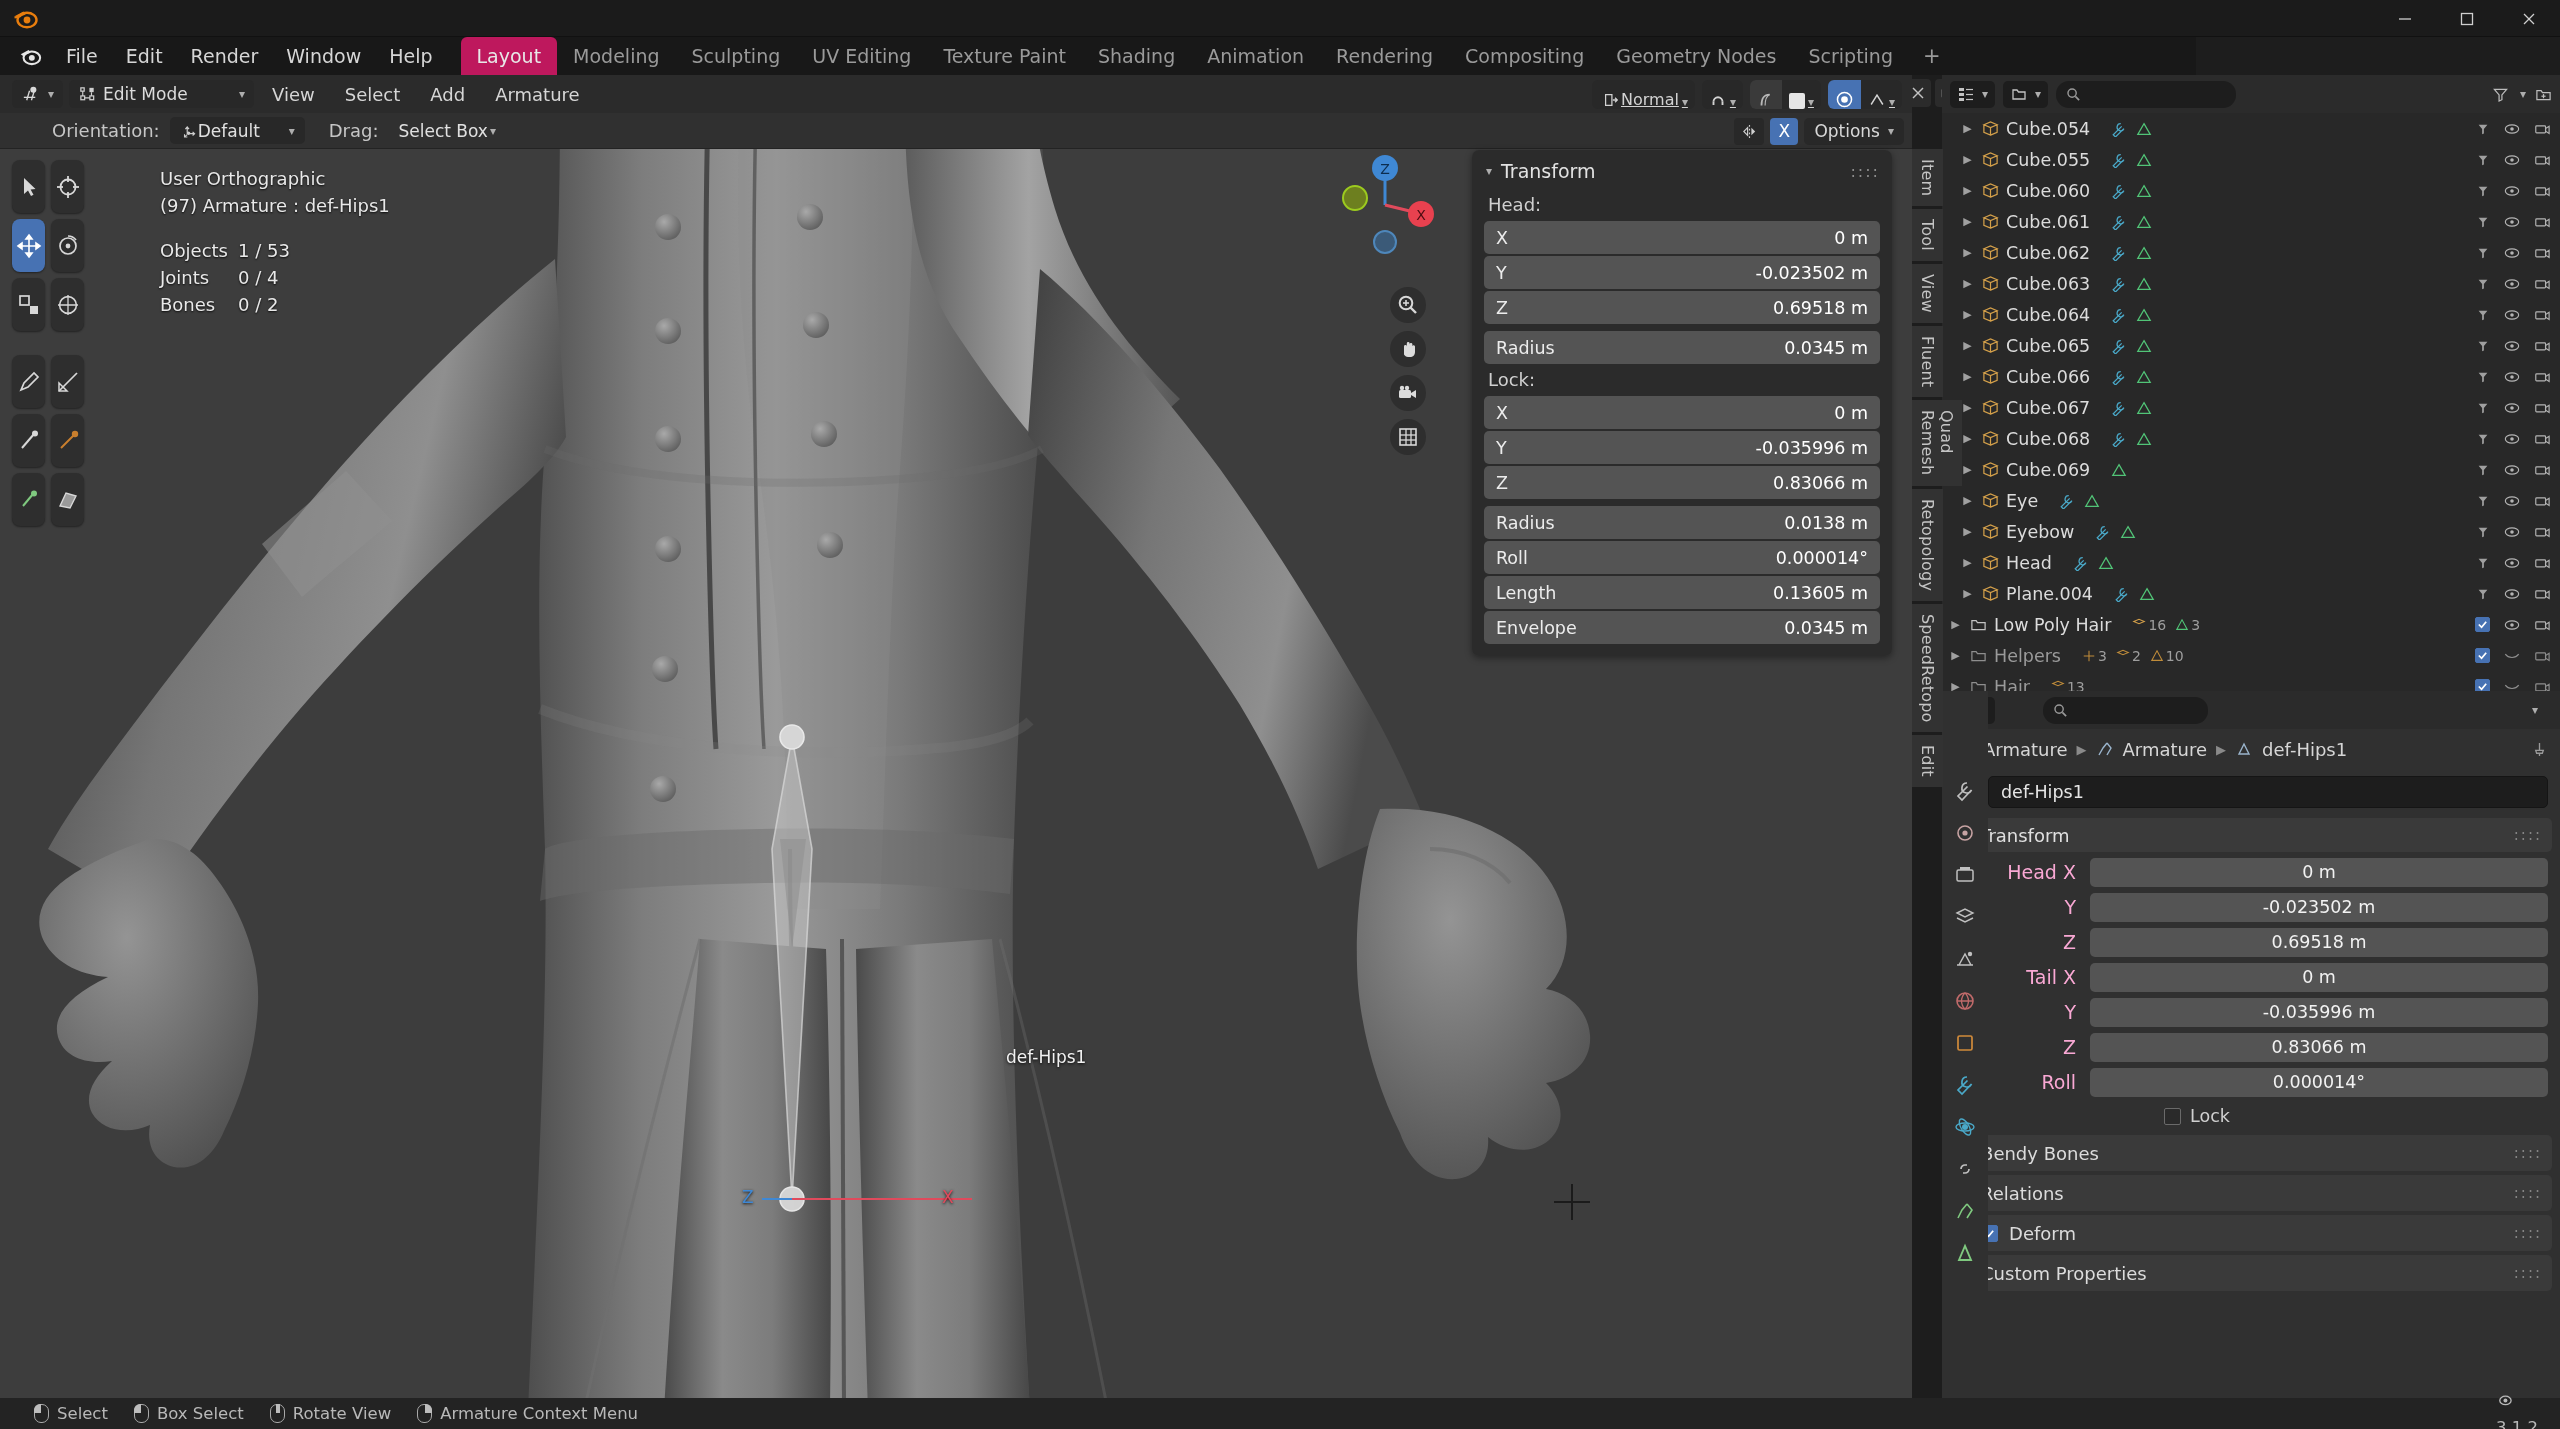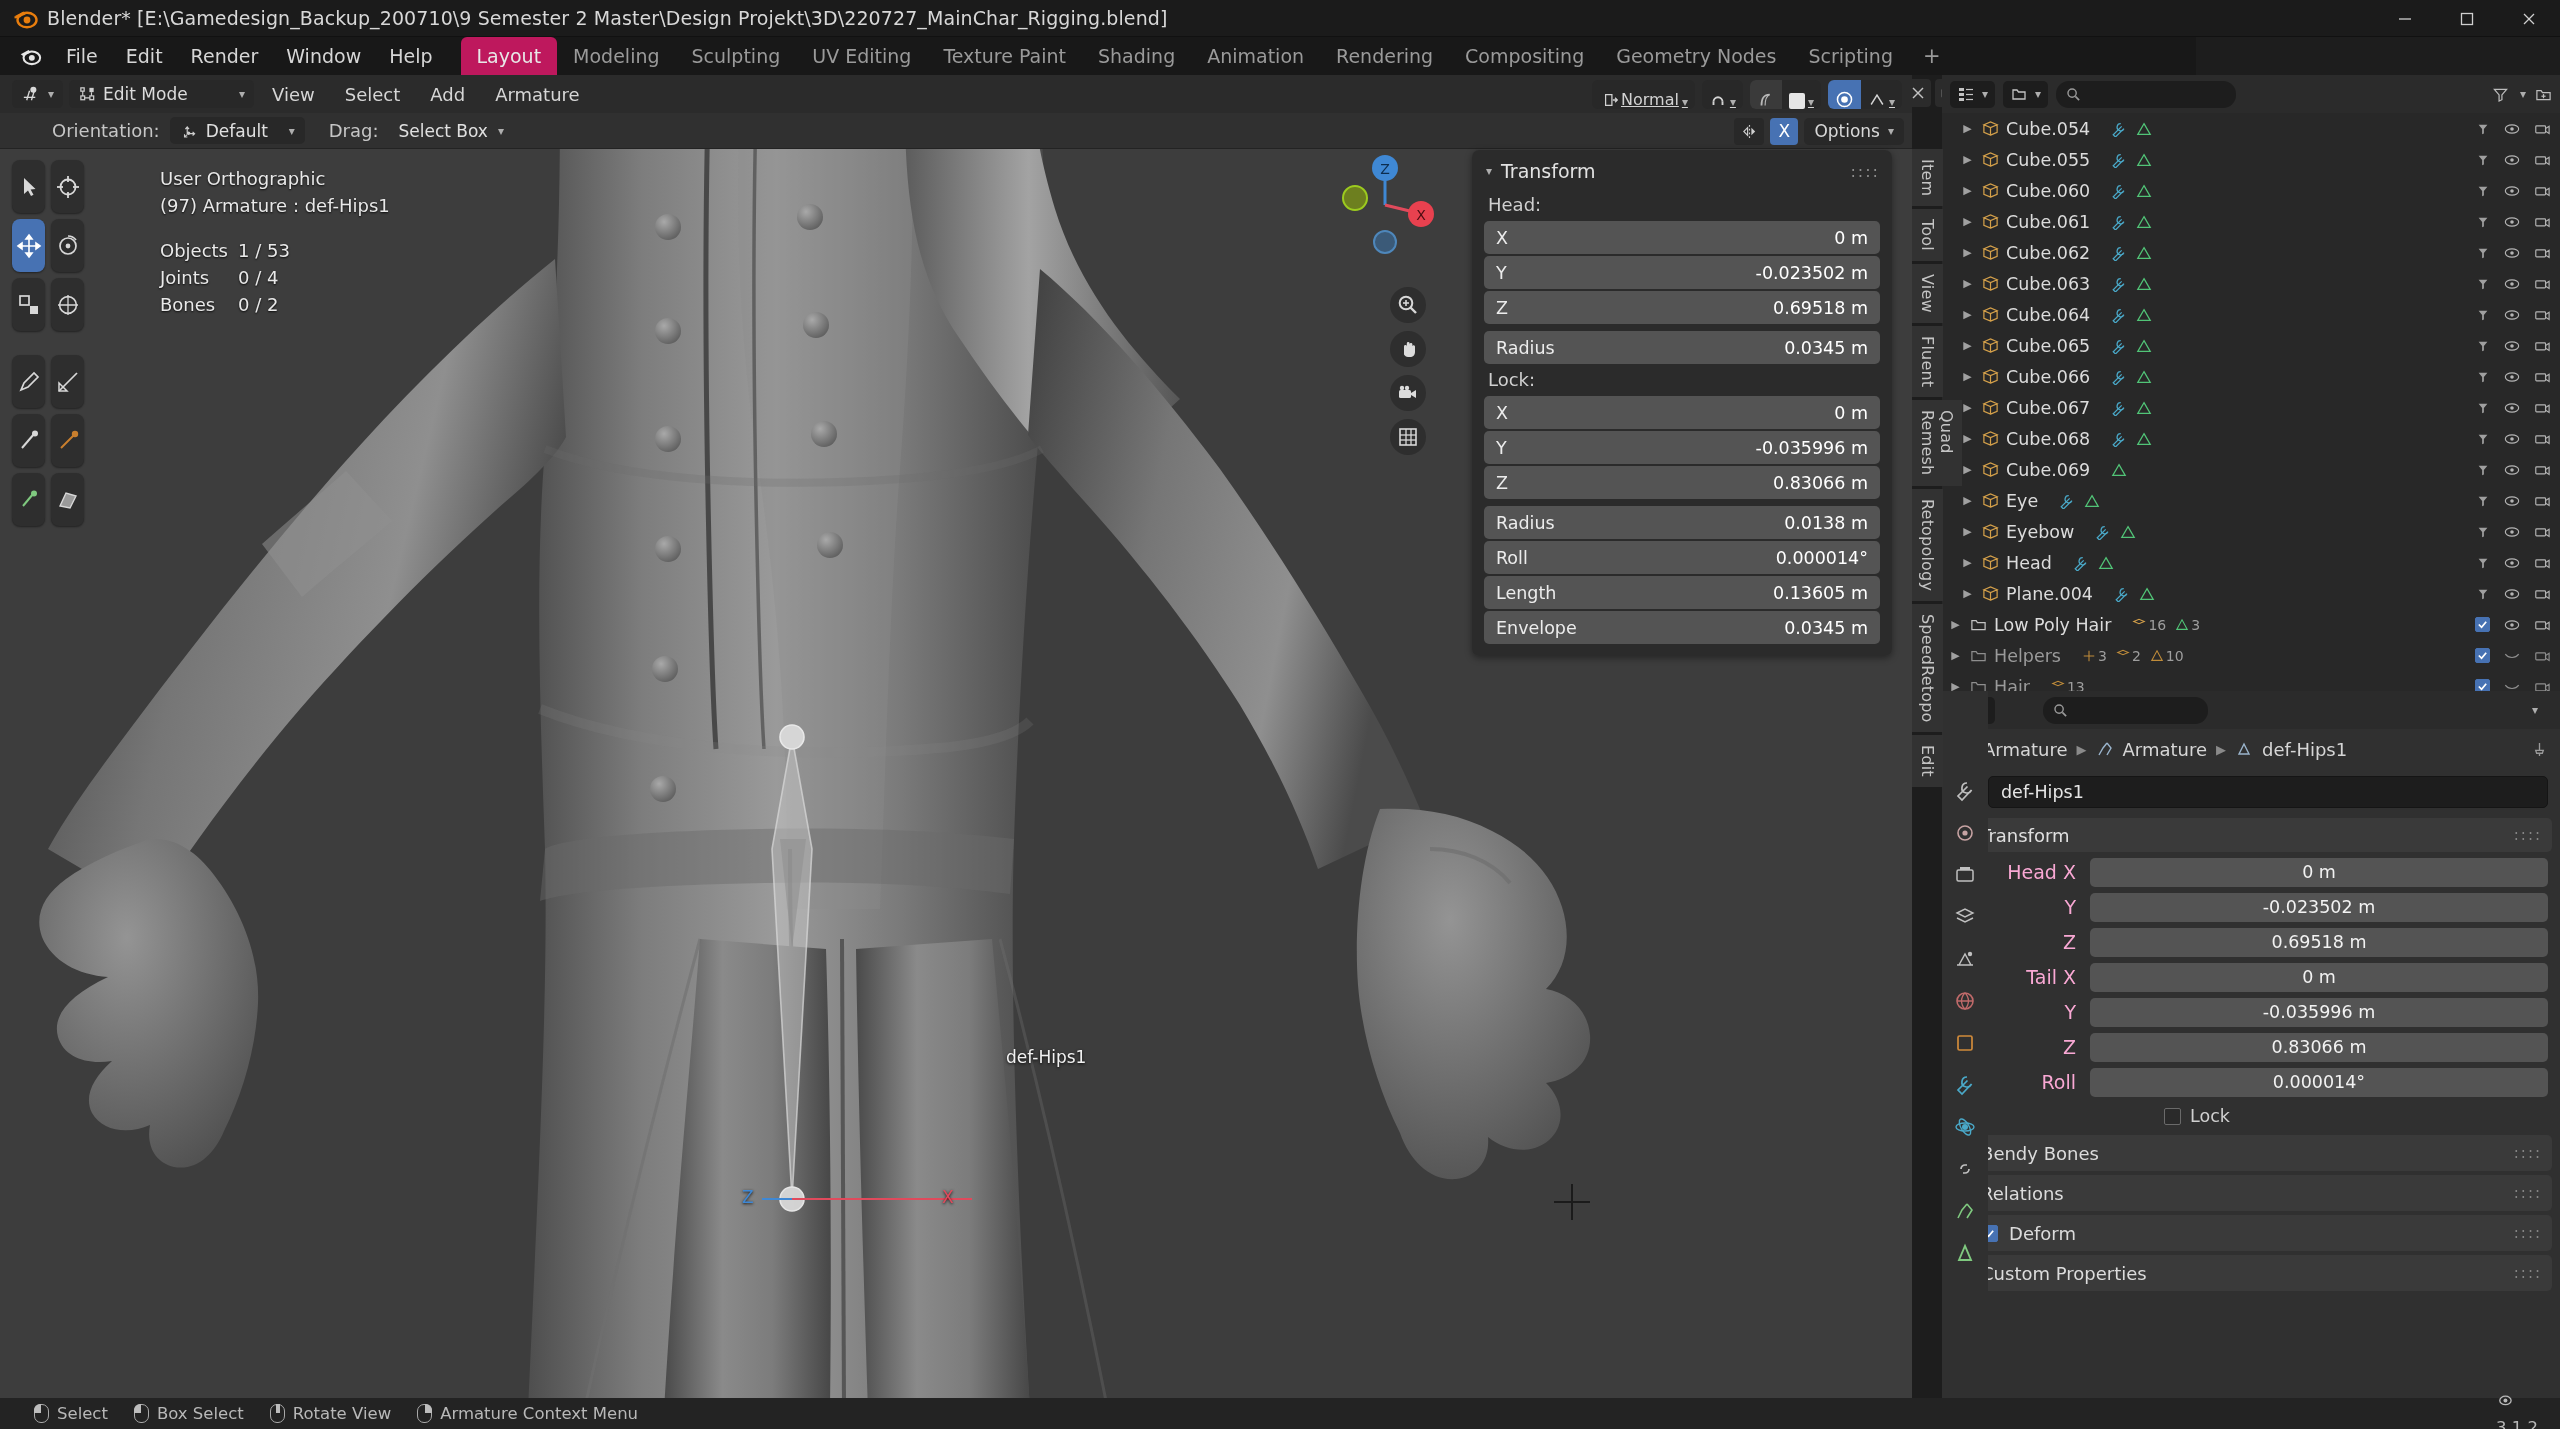--- a/index.html
+++ b/index.html
@@ -75,21 +75,21 @@
 
   
   .tool-row{
     position:absolute; left:0; top:113px; width:1912px; height:36px;
     background:#303030; display:flex; align-items:center; padding-left:52px; gap:10px;
     border-bottom:1px solid #232323;
   }
   .tr-label{ color:#c6c6c6; font-size:18px; }
   .tr-dd{
     height:27px; background:#282828; border-radius:5px; display:flex; align-items:center;
-    padding:0 10px; gap:8px; color:#e0e0e0; font-size:17px; min-width:120px;
+    padding:0 10px; gap:0; color:#e0e0e0; font-size:17px; min-width:120px;
   }
   .tr-dd.plain{ background:transparent; }
   .tool-row-right{ position:absolute; right:8px; top:0; height:36px; display:flex; align-items:center; gap:6px;}
   .opt-btn{ height:27px; display:flex;align-items:center;padding:0 10px;gap:6px;color:#d8d8d8;font-size:17px;
             background:#282828;border-radius:5px;}
   .xbtn{ width:28px;height:27px;background:#4772b3;border-radius:4px;color:#fff;display:flex;align-items:center;justify-content:center;font-size:17px;}
   .gizbtn{ width:30px;height:27px;background:#282828;border-radius:4px;display:flex;align-items:center;justify-content:center;color:#cfcfcf;}
 
   
   .viewport{
@@ -273,21 +273,20 @@
 
   <div class="titlebar">
     <span class="blend-logo">
       <svg width="26" height="26" viewBox="0 0 26 26">
         <ellipse cx="15" cy="15" rx="9.5" ry="7.2" fill="none" stroke="#e87d0d" stroke-width="2.4"></ellipse>
         <circle cx="15" cy="15" r="3.4" fill="#e87d0d"></circle>
         <path d="M3 11 L11.5 6.5 L13.5 9.5 L5.5 13 Z" fill="#e87d0d"></path>
         <path d="M2.5 12.5 L9 11" stroke="#e87d0d" stroke-width="2" fill="none"></path>
       </svg>
     </span>
-    <span class="ttxt">Blender* [E:\Gamedesign_Backup_200710\9 Semester 2 Master\Design Projekt\3D\220727_MainChar_Rigging.blend]</span>
     <div class="winbtns">
       <div class="winbtn">
         <svg width="14" height="14">
             <line x1="1" y1="7" x2="13" y2="7" stroke="#cfcfcf" stroke-width="1.3"></line>
           </svg>
       </div>
       <div class="winbtn">
         <svg width="14" height="14">
             <rect x="1.5" y="1.5" width="11" height="11" fill="none" stroke="#cfcfcf" stroke-width="1.3"></rect>
           </svg>

